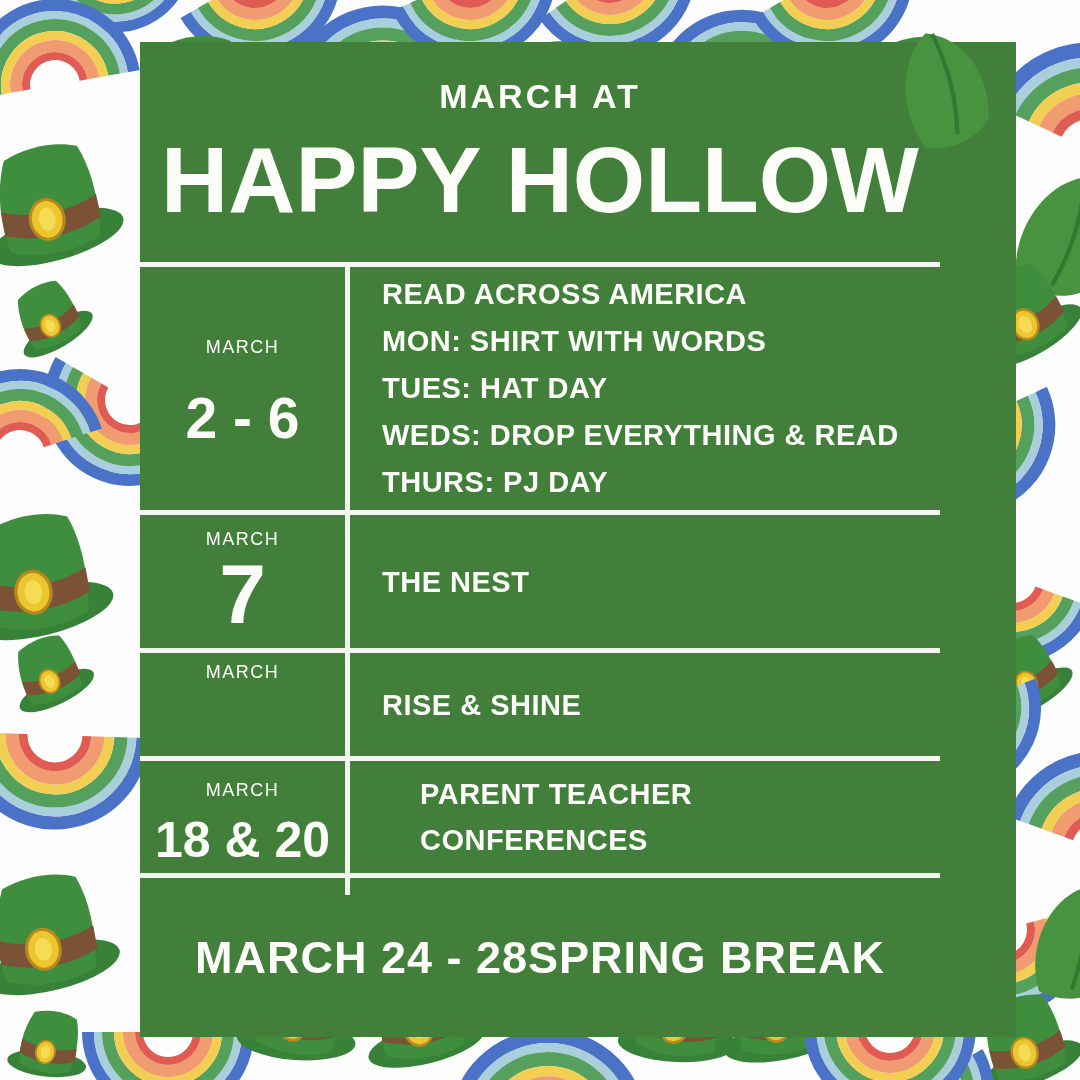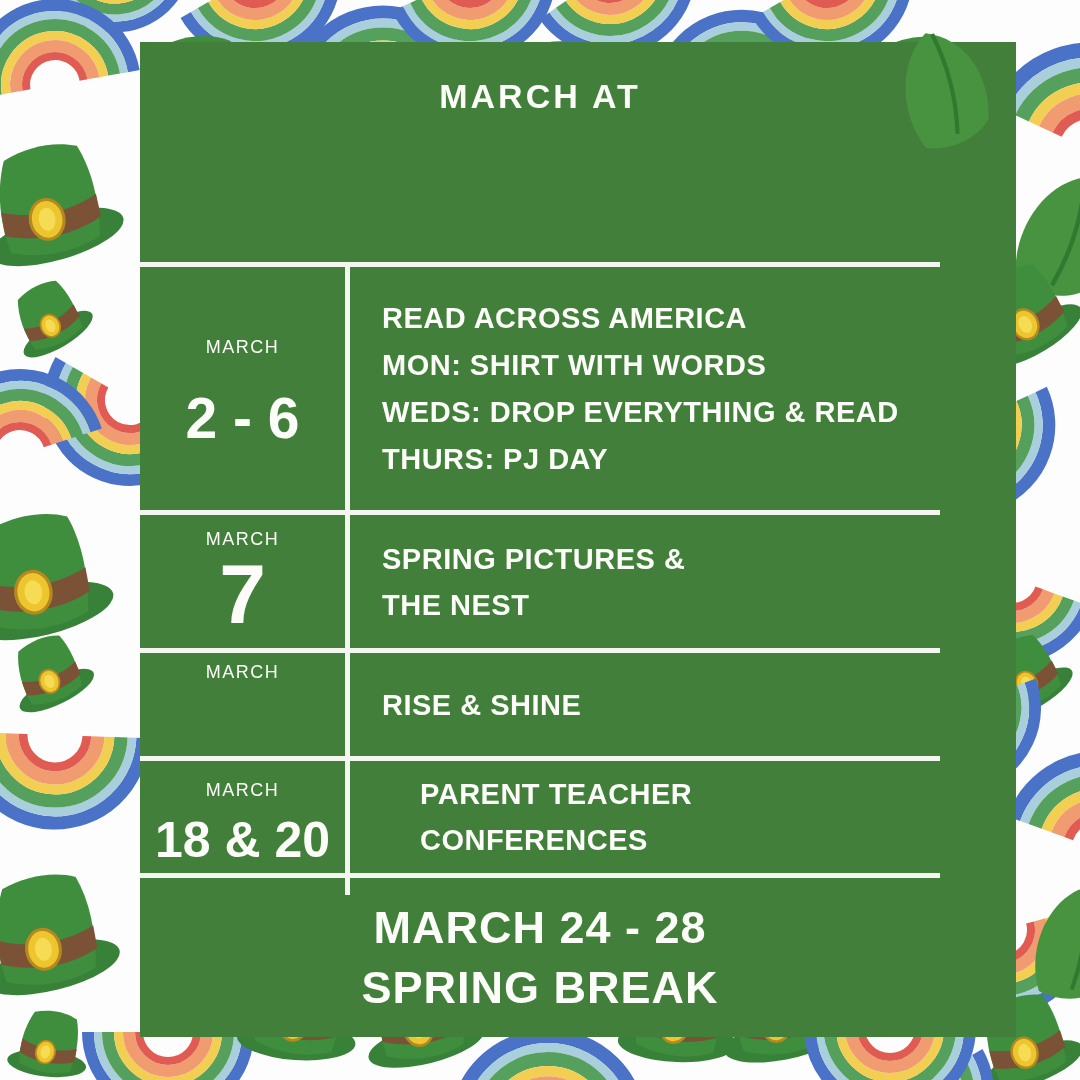--- a/index.html
+++ b/index.html
@@ -44,21 +44,21 @@
   .d3{font-size:84px;line-height:74px;margin-top:0px;}
   .d4{font-size:50px;line-height:52px;margin-top:10px;}
 
   .cell-right{flex:1;display:flex;flex-direction:column;justify-content:center;
     padding-left:37px;box-sizing:border-box;}
   .row4 .cell-right{padding-left:75px;}
   .line{font-size:29px;font-weight:bold;letter-spacing:0.5px;line-height:47px;white-space:nowrap;}
   .row2 .line,.row3 .line,.row4 .line{line-height:46px;}
 
   .footer{position:absolute;left:0;top:836px;width:800px;height:159px;
-    display:flex;flex-direction:column;justify-content:center;align-items:center;}
+    display:flex;flex-direction:row;justify-content:center;align-items:center;}
   .footer-line{font-size:45px;font-weight:bold;letter-spacing:1px;line-height:60px;}
 </style>
 </head>
 <body>
 
 <div class="canvas">
 
   <svg class="bg" viewBox="0 0 1080 1080" aria-hidden="true">
     <defs>
       <g id="rainbow">
@@ -125,49 +125,50 @@
     <use href="#rainbow" transform="translate(548 1128) scale(1.15)"></use>
     <use href="#hat" transform="translate(680 1010) rotate(8) scale(0.9)"></use>
     <use href="#hat" transform="translate(778 1008) rotate(-5) scale(0.9)"></use>
     <use href="#rainbow" transform="translate(890 1028) rotate(180)"></use>
   </svg>
 
   <div class="panel">
 
     <div class="header">
       <div class="eyebrow">MARCH AT</div>
+      <div class="title">HAPPY HOLLOW</div>
     </div>
 
     <div class="hline hl1"></div>
     <div class="hline hl2"></div>
     <div class="hline hl3"></div>
     <div class="hline hl4"></div>
     <div class="hline hl5"></div>
     <div class="vline"></div>
 
     <div class="row row1">
       <div class="cell-left">
         <div class="month">MARCH</div>
         <div class="daynum d1">2 - 6</div>
       </div>
       <div class="cell-right">
         <div class="line">READ ACROSS AMERICA</div>
         <div class="line">MON: SHIRT WITH WORDS</div>
+        <div class="line">TUES: HAT DAY</div>
         <div class="line">WEDS: DROP EVERYTHING &amp; READ</div>
         <div class="line">THURS: PJ DAY</div>
       </div>
     </div>
 
     <div class="row row2">
       <div class="cell-left">
         <div class="month">MARCH</div>
         <div class="daynum d2">7</div>
       </div>
       <div class="cell-right">
-        <div class="line">SPRING PICTURES &amp;</div>
         <div class="line">THE NEST</div>
       </div>
     </div>
 
     <div class="row row3">
       <div class="cell-left">
         <div class="month">MARCH</div>
       </div>
       <div class="cell-right">
         <div class="line">RISE &amp; SHINE</div>

